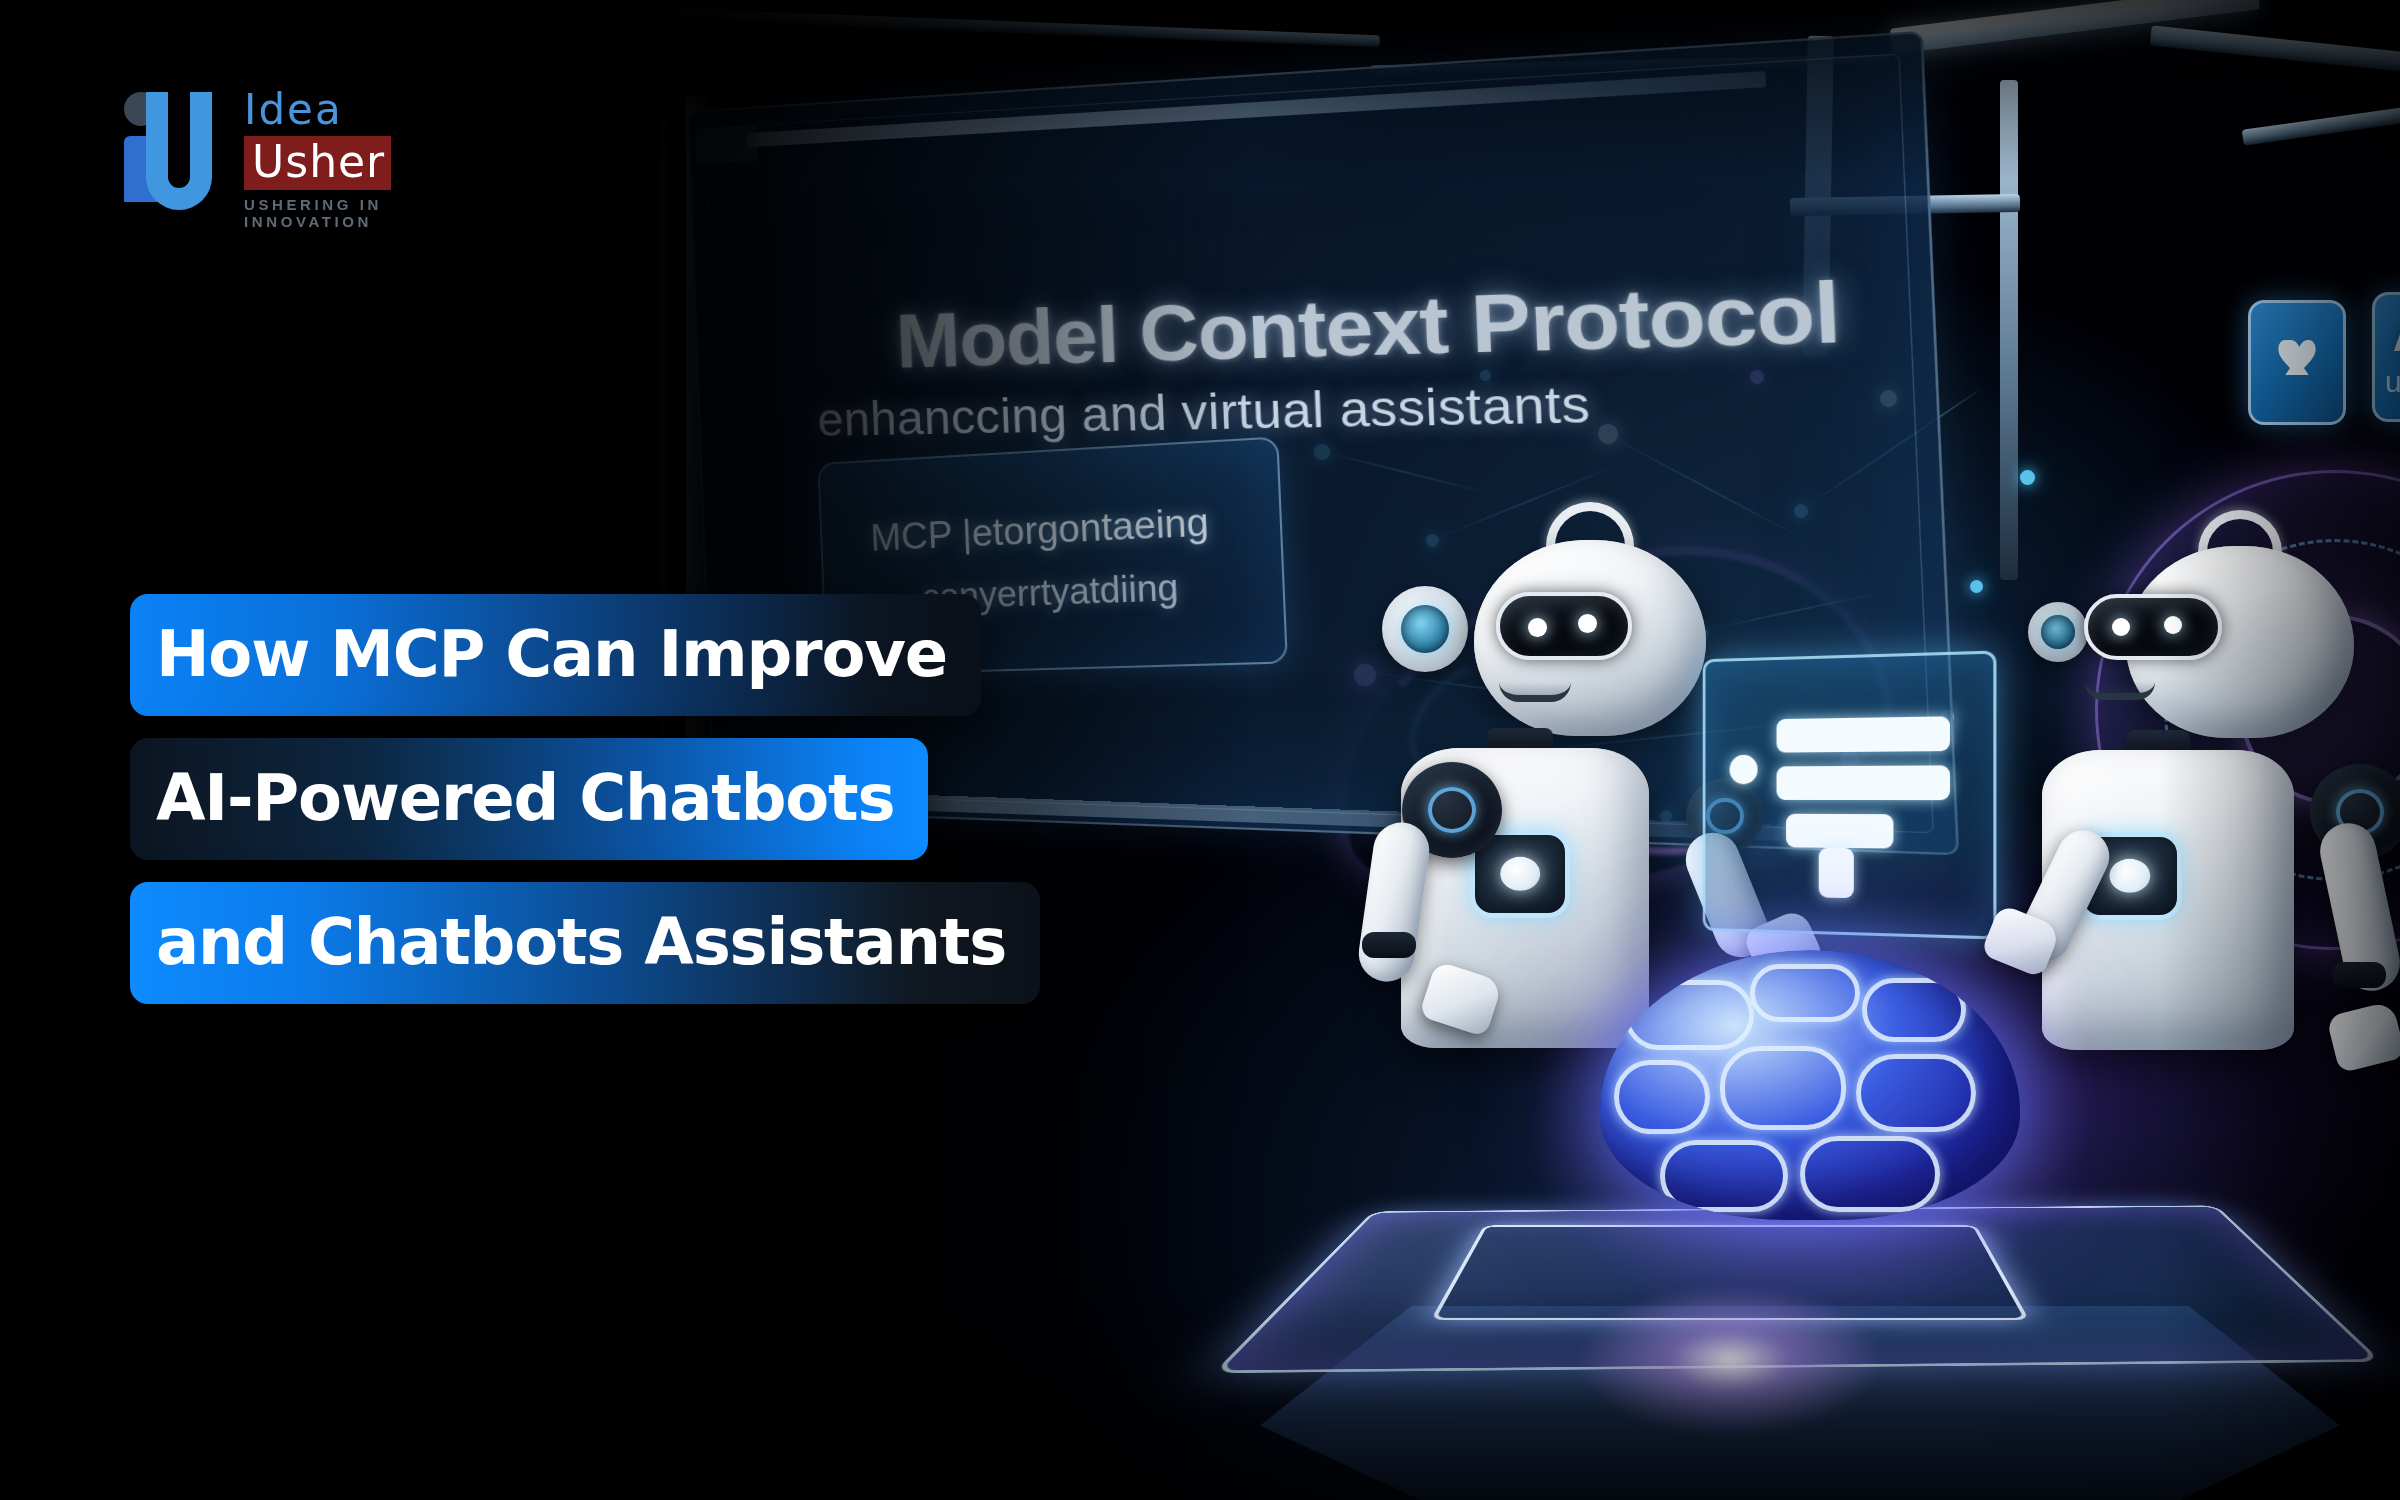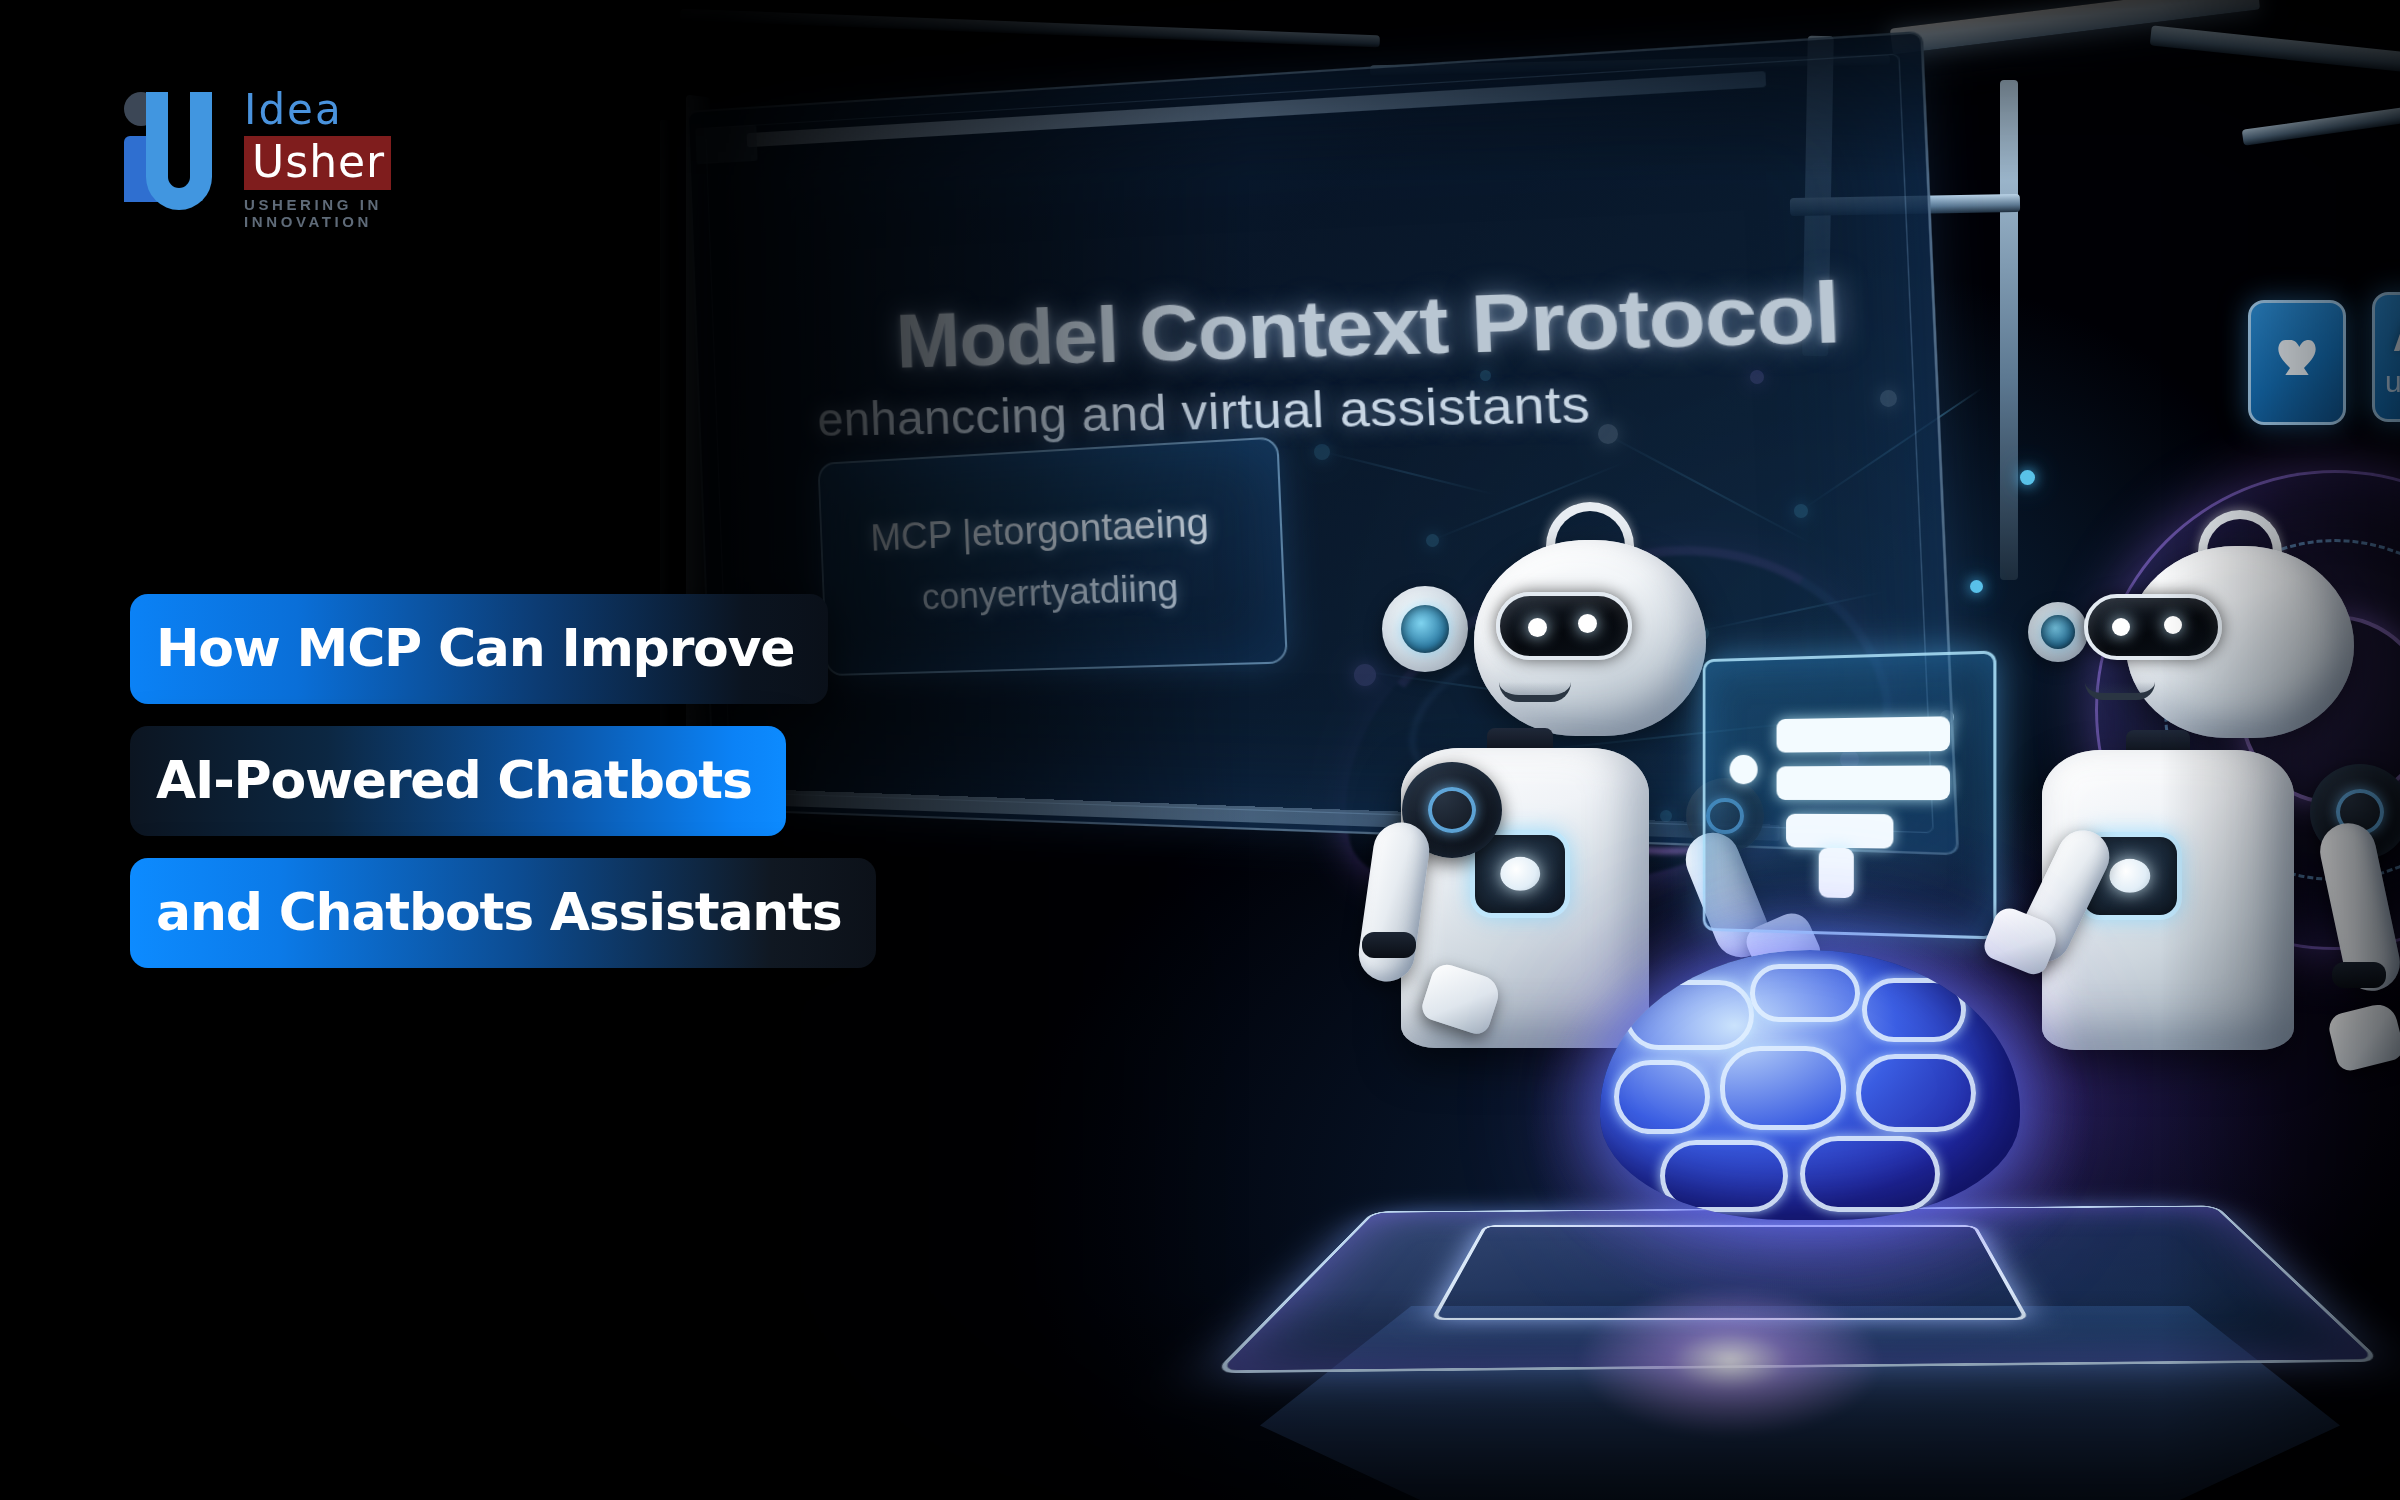--- a/index.html
+++ b/index.html
@@ -374,21 +374,21 @@
     margin-top:6px; font-family:"Liberation Sans", sans-serif;
   }
 
   
   .headline { position:absolute; left:130px; top:594px; z-index:55; }
   .hl-row {
     display:block; position:relative;
     border-radius:18px;
     color:#ffffff;
     font-weight:700;
-    font-size:52px;
+    font-size:64px;
     line-height:1;
     letter-spacing:-1.2px;
     padding:28px 34px 30px 26px;
     white-space:nowrap;
     width:max-content;
     box-shadow:0 10px 38px rgba(0,0,0,.55);
     font-family:"DejaVu Sans", sans-serif;
   }
   .hl-1 { background:linear-gradient(90deg,#0b82f6 0%,#0a6fd8 24%,#0c3c74 58%,#0b1420 88%,#0a1019 100%); margin-bottom:22px; }
   .hl-2 { background:linear-gradient(90deg,#0c1521 0%,#0c2742 30%,#0b56a8 66%,#0b82f6 92%,#0d8bff 100%); margin-bottom:22px; }

